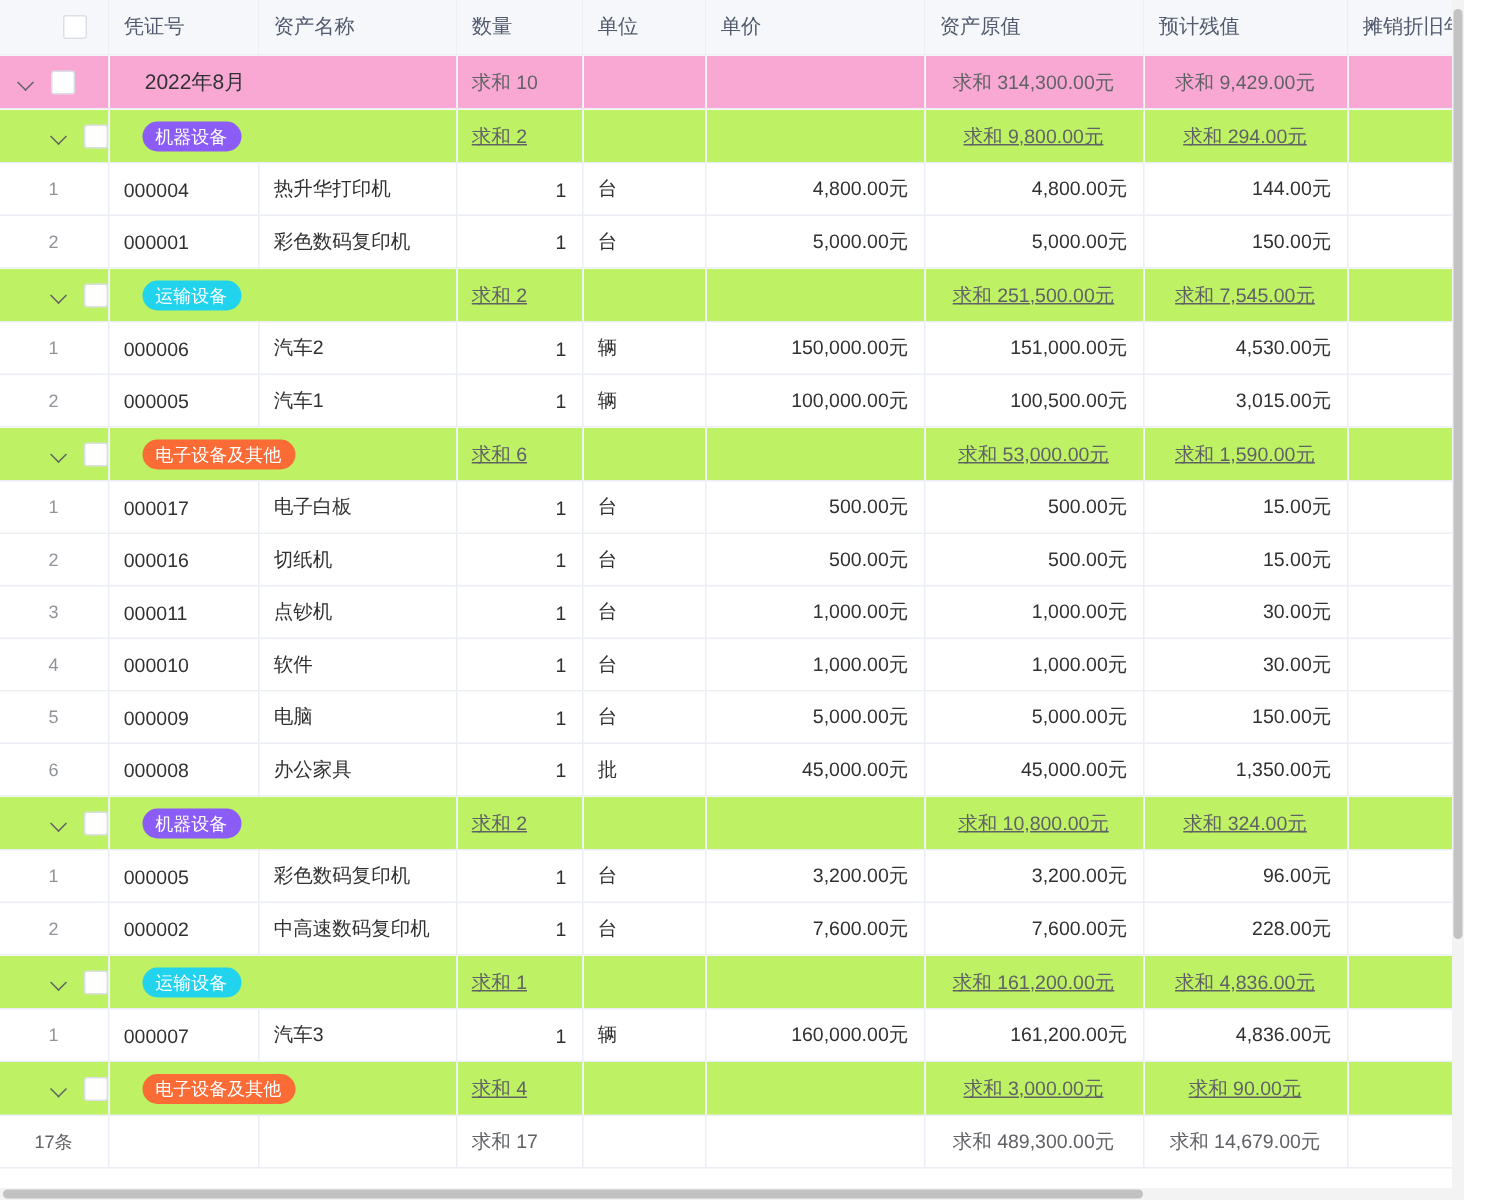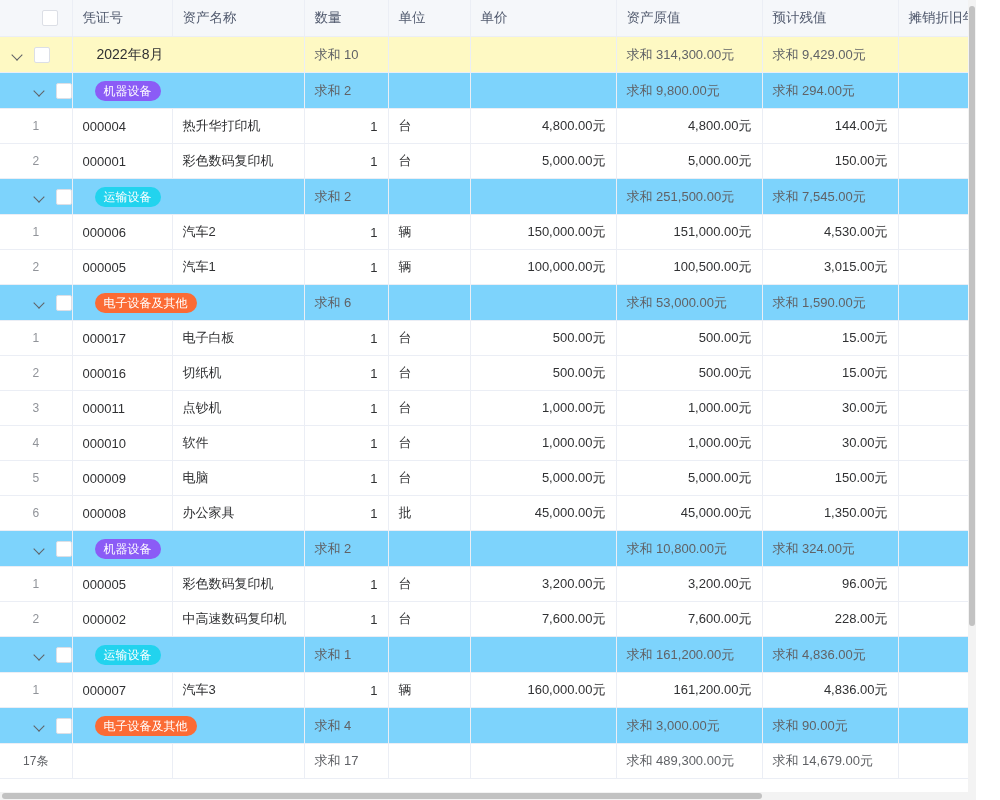--- a/index.html
+++ b/index.html
@@ -47,26 +47,26 @@
   .col-name { width: 132px; }
   .col-qty { width: 84px; }
   .col-unit { width: 82px; }
   .col-price { width: 146px; }
   .col-orig { width: 146px; }
   .col-resid { width: 136px; }
   .col-amort { width: 102px; }
 
   td.num { text-align: right; }
   td.idx { text-align: center; color: #909399; font-size: 12px; width: 72px; }
-  td.sum { text-align: left; color: #606266; }
+  td.sum { text-align: center; color: #606266; }
   td.sum-center { color: #606266; }
 
   
-  tr.group-month td { background: #fef9c3; }
-  tr.group-cat td { background: #7dd3fc; }
+  tr.group-month td { background: #f9a8d4; }
+  tr.group-cat td { background: #bef264; text-decoration: underline; }
   tr.total td { background: #fff; color: #606266; }
 
   .cellflex {
     display: flex;
     align-items: center;
     height: 35px;
   }
   .chev {
     width: 16px;
     height: 16px;

